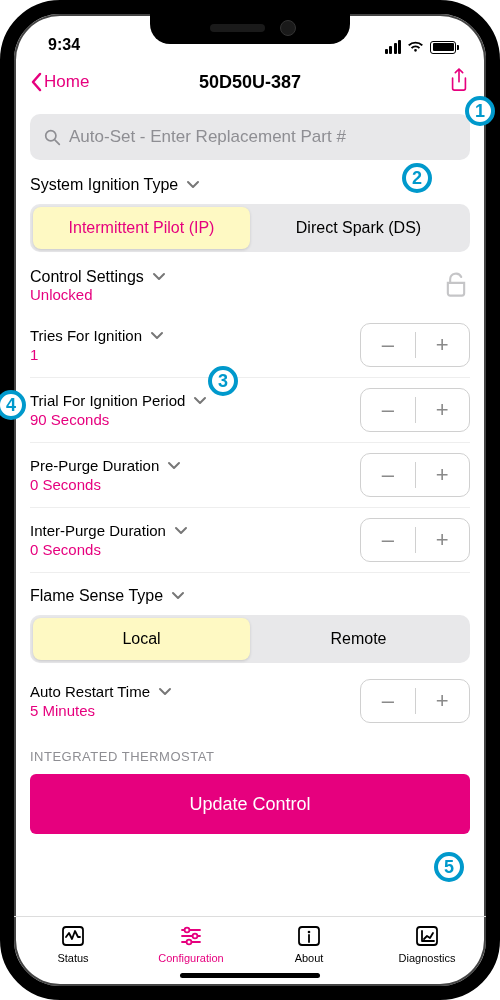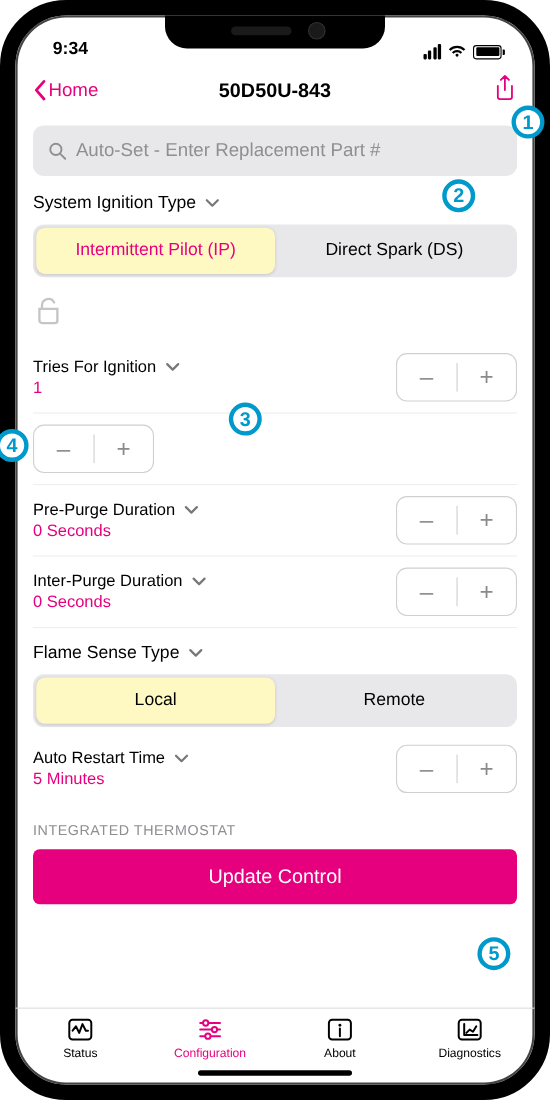--- a/index.html
+++ b/index.html
@@ -168,21 +168,21 @@
   .group-label {
     color: var(--gray-text);
     font-size:13px; letter-spacing:0.5px;
     padding: 16px 0 10px 0;
   }
   .update-btn {
     width:100%;
     background: var(--pink);
     color:#fff;
     border:0;
-    height:50px;
+    height:60px;
     font-size:18px; font-weight:500;
     border-radius:6px;
   }
   
   .tabbar {
     display:flex;
     border-top:1px solid #ddd;
     padding: 6px 0 22px 0;
   }
   .tab { flex:1; display:flex; flex-direction:column; align-items:center; gap:3px; font-size:11px; color:#000; }
@@ -228,21 +228,21 @@
       </div>
     </div>
 
     <div class="navbar">
       <div class="back-btn">
         <svg class="chev-left" viewBox="0 0 12 20">
             <path d="M10 2 L3 10 L10 18" stroke="currentColor" stroke-width="2.5" fill="none" stroke-linecap="round" stroke-linejoin="round"></path>
           </svg>
         <span>Home</span>
       </div>
-      <div class="nav-title">50D50U-843</div>
+      <div class="nav-title">50D50U-387</div>
       <div class="share-btn">
         <svg viewBox="0 0 24 28">
             <path d="M12 2v14M12 2l-4 4M12 2l4 4M5 12v11a2 2 0 002 2h10a2 2 0 002-2V12" stroke="currentColor" stroke-width="1.8" fill="none" stroke-linecap="round" stroke-linejoin="round"></path>
           </svg>
       </div>
     </div>
 
     <div class="content">
 
       <div class="search-box">
@@ -258,20 +258,29 @@
         <svg class="chev-dn" viewBox="0 0 14 10">
             <path d="M2 2l5 5 5-5" stroke="#777" stroke-width="2" fill="none" stroke-linecap="round" stroke-linejoin="round"></path>
           </svg>
       </div>
       <div class="seg">
         <button class="on">Intermittent Pilot (IP)</button>
         <button>Direct Spark (DS)</button>
       </div>
 
       <div style="display:flex;align-items:center;padding:16px 0 10px 0;">
+        <div style="flex:1">
+          <div class="section-head" style="padding:0">
+            <span>Control Settings</span>
+            <svg class="chev-dn" viewBox="0 0 14 10">
+                <path d="M2 2l5 5 5-5" stroke="#777" stroke-width="2" fill="none" stroke-linecap="round" stroke-linejoin="round"></path>
+              </svg>
+          </div>
+          <div style="color:var(--pink);font-size:15px;font-weight:500;">Unlocked</div>
+        </div>
         <span class="lock-icon">
           <svg width="28" height="28" viewBox="0 0 24 24">
               <path d="M7 11V8a5 5 0 019.5-2M5 11h14v9a2 2 0 01-2 2H7a2 2 0 01-2-2v-9z" stroke="#c5c5c7" stroke-width="1.8" fill="none" stroke-linecap="round"></path>
             </svg>
         </span>
       </div>
 
       
       <div class="row">
         <div class="row-main">
@@ -285,20 +294,29 @@
         </div>
         <div class="stepper">
           <button>–</button>
           <div class="sep"></div>
           <button>+</button>
         </div>
       </div>
 
       
       <div class="row">
+        <div class="row-main">
+          <div class="title">
+            <span>Trial For Ignition Period</span>
+            <svg class="chev-dn" viewBox="0 0 14 10">
+                <path d="M2 2l5 5 5-5" stroke="#777" stroke-width="2" fill="none" stroke-linecap="round" stroke-linejoin="round"></path>
+              </svg>
+          </div>
+          <div class="value">90 Seconds</div>
+        </div>
         <div class="stepper">
           <button>–</button>
           <div class="sep"></div>
           <button>+</button>
         </div>
       </div>
 
       
       <div class="row">
         <div class="row-main">

